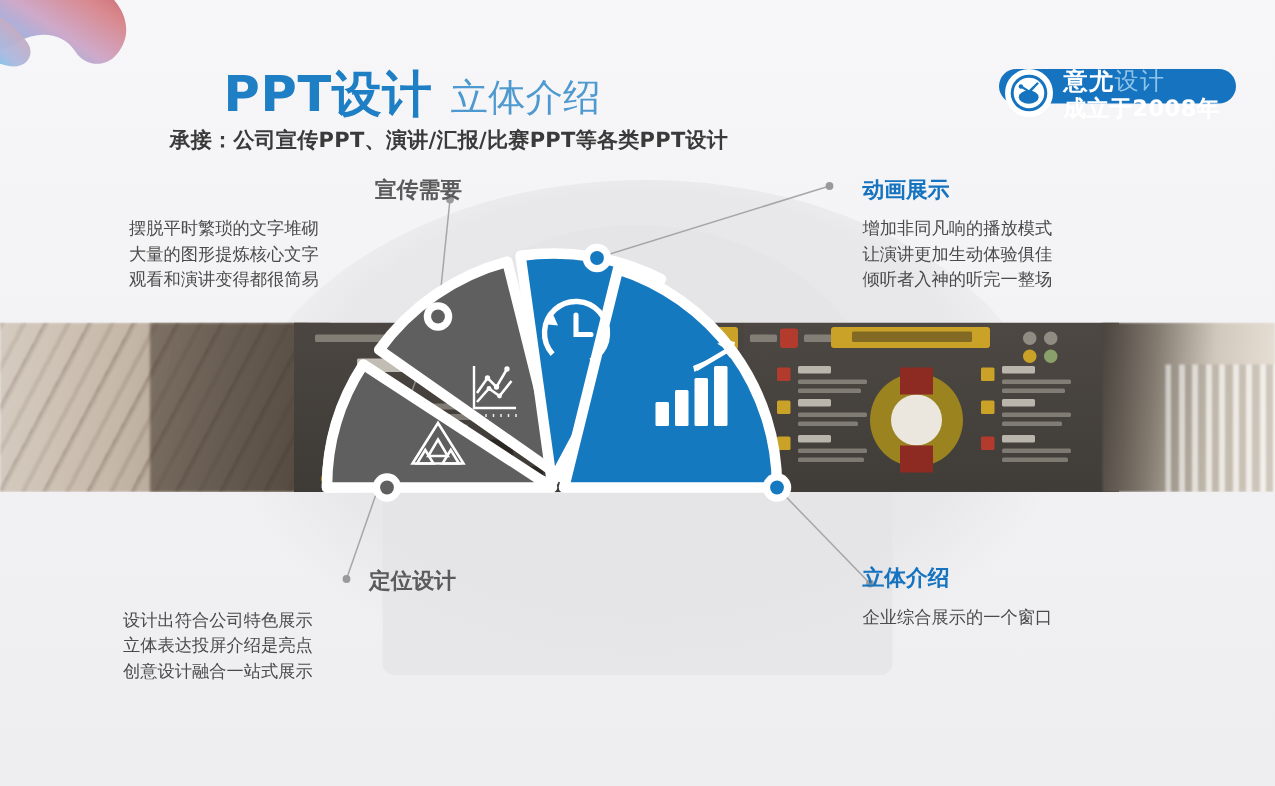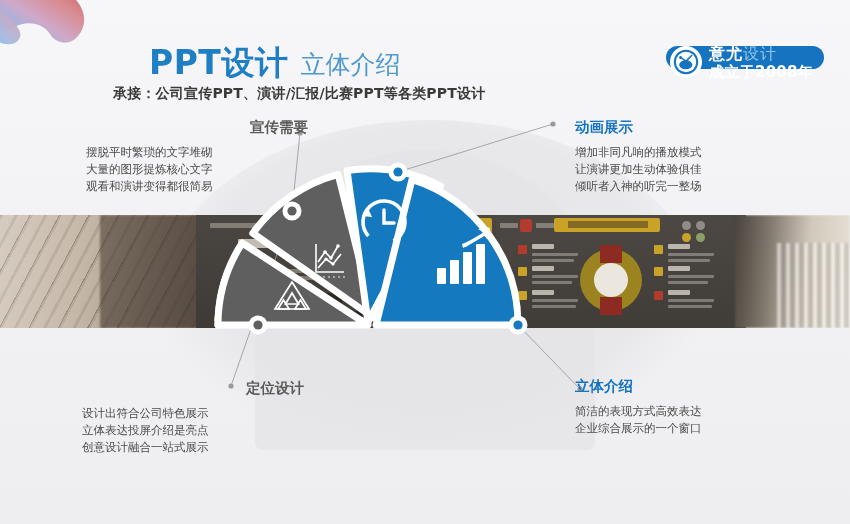--- a/index.html
+++ b/index.html
@@ -320,17 +320,16 @@
 
   <div class="tb" id="tb-dingwei">
     <div class="tb-h gray ralign">定位设计</div>
     <div class="tb-l">设计出符合公司特色展示</div>
     <div class="tb-l">立体表达投屏介绍是亮点</div>
     <div class="tb-l">创意设计融合一站式展示</div>
   </div>
 
   <div class="tb right" id="tb-xuanchuan">
     <div class="tb-h blue">立体介绍</div>
-    <div class="tb-l">简洁的表现方式高效表达</div>
     <div class="tb-l">企业综合展示的一个窗口</div>
   </div>
 
 </div>
 
 </body></html>

